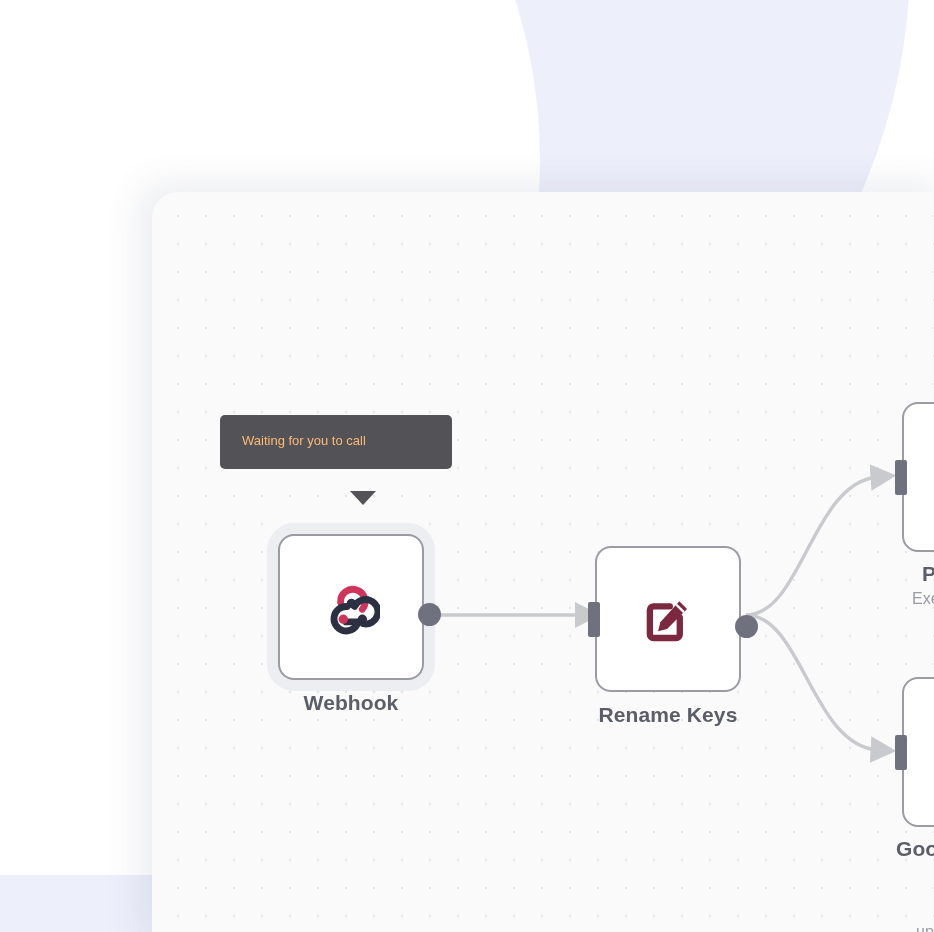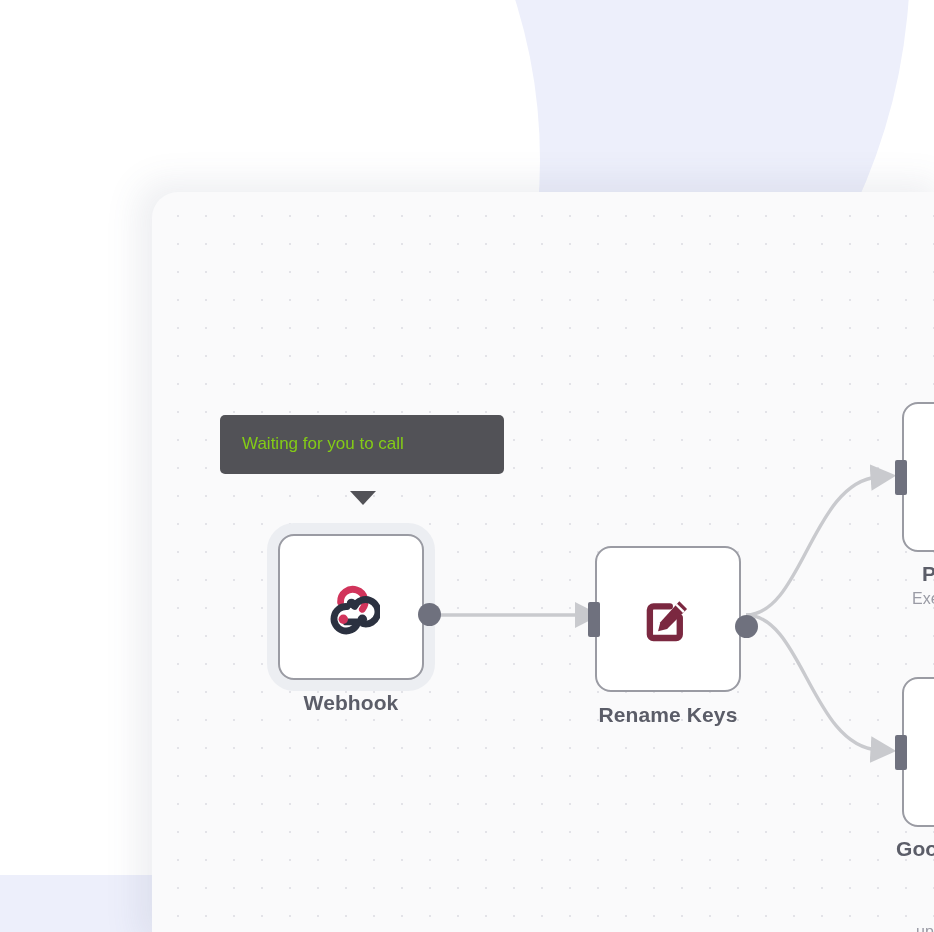--- a/index.html
+++ b/index.html
@@ -140,26 +140,26 @@
     width: 12px;
     height: 35px;
     border-radius: 2px;
     background: #6f717e;
   }
 
   
   .tooltip {
     position: absolute;
     background: #525257;
-    color: #84cc16;
+    color: #fdba74;
     border-radius: 5px;
     padding: 17px 22px 19px 22px;
-    width: 284px;
+    width: 232px;
     box-sizing: border-box;
-    font-size: 17px;
+    font-size: 13px;
     line-height: 1.38;
     font-weight: 400;
   }
   .tooltip-tail {
     position: absolute;
     width: 0;
     height: 0;
     border-left: 13px solid transparent;
     border-right: 13px solid transparent;
     border-top: 14px solid #525257;

